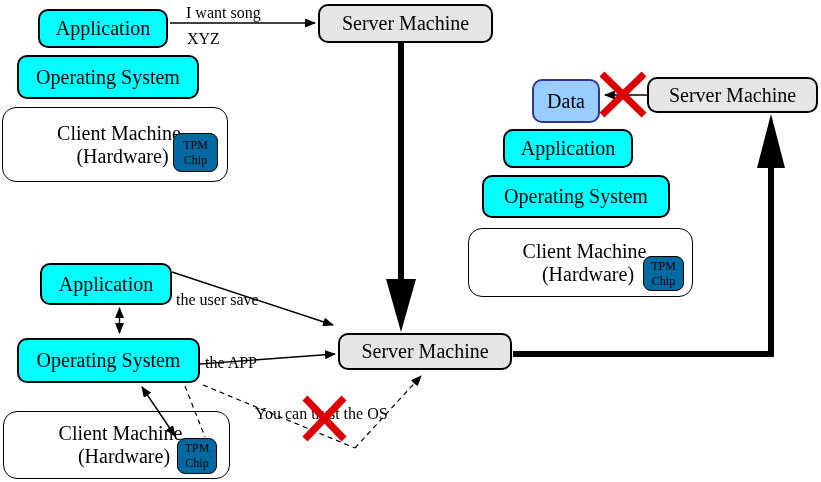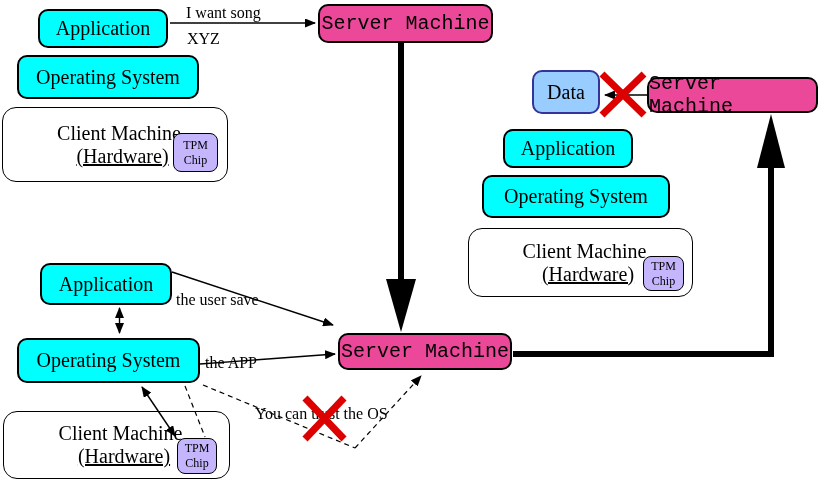--- a/index.html
+++ b/index.html
@@ -1,26 +1,26 @@
 <!DOCTYPE html>
 <html><head>
 <meta charset="utf-8">
 <style>
   html,body{margin:0;padding:0;background:#fff;}
   #stage{position:relative;width:821px;height:482px;background:#ffffff;overflow:hidden;
          font-family:"Liberation Serif","DejaVu Serif",serif;color:#000;}
   .box{position:absolute;box-sizing:border-box;border:2px solid #000;border-radius:10px;
        display:flex;align-items:center;justify-content:center;font-size:20px;z-index:1;}
   .cyan{background:#00ffff;}
-  .magenta{background:#ec4899;font-family:Liberation Mono, monospace;}
+  .magenta{background:#e5e5e5;}
   .machine{background:#ffffff;border-width:1.5px;border-radius:14px;
            flex-direction:column;align-items:center;justify-content:center;
            padding-left:8px;line-height:23px;}
-  .machine .l2{margin-left:7px;text-decoration:underline;}
-  .tpm{background:#c4b5fd;border-radius:8px;border-width:1.5px;flex-direction:column;
+  .machine .l2{margin-left:7px;}
+  .tpm{background:#0369a1;border-radius:8px;border-width:1.5px;flex-direction:column;
        font-size:12px;line-height:15px;justify-content:center;}
   .data{background:#99ccff;border:2px solid #333399;}
   .ann{position:absolute;font-size:16px;line-height:21px;white-space:nowrap;z-index:1;}
   svg.overlay{position:absolute;left:0;top:0;z-index:2;pointer-events:none;}
 </style>
 </head>
 <body>
 
 <div id="stage">
 
@@ -30,21 +30,21 @@
     <span class="l1">Client Machine</span>
     <span class="l2">(Hardware)</span>
   </div>
   <div class="box tpm" style="left:173px;top:133px;width:45px;height:39px">
     <span>TPM</span>
     <span>Chip</span>
   </div>
 
   <div class="box magenta" style="left:318px;top:4px;width:175px;height:39px">Server Machine</div>
 
-  <div class="box data" style="left:532px;top:70px;width:68px;height:44px">Data</div>
+  <div class="box data" style="left:532px;top:79px;width:68px;height:44px">Data</div>
   <div class="box magenta" style="left:647px;top:77px;width:171px;height:36px">Server Machine</div>
   <div class="box cyan" style="left:503px;top:129px;width:130px;height:39px">Application</div>
   <div class="box cyan" style="left:482px;top:175px;width:188px;height:43px">Operating System</div>
   <div class="box machine" style="left:468px;top:228px;width:225px;height:69px">
     <span class="l1">Client Machine</span>
     <span class="l2">(Hardware)</span>
   </div>
   <div class="box tpm" style="left:643px;top:256px;width:41px;height:35px">
     <span>TPM</span>
     <span>Chip</span>

